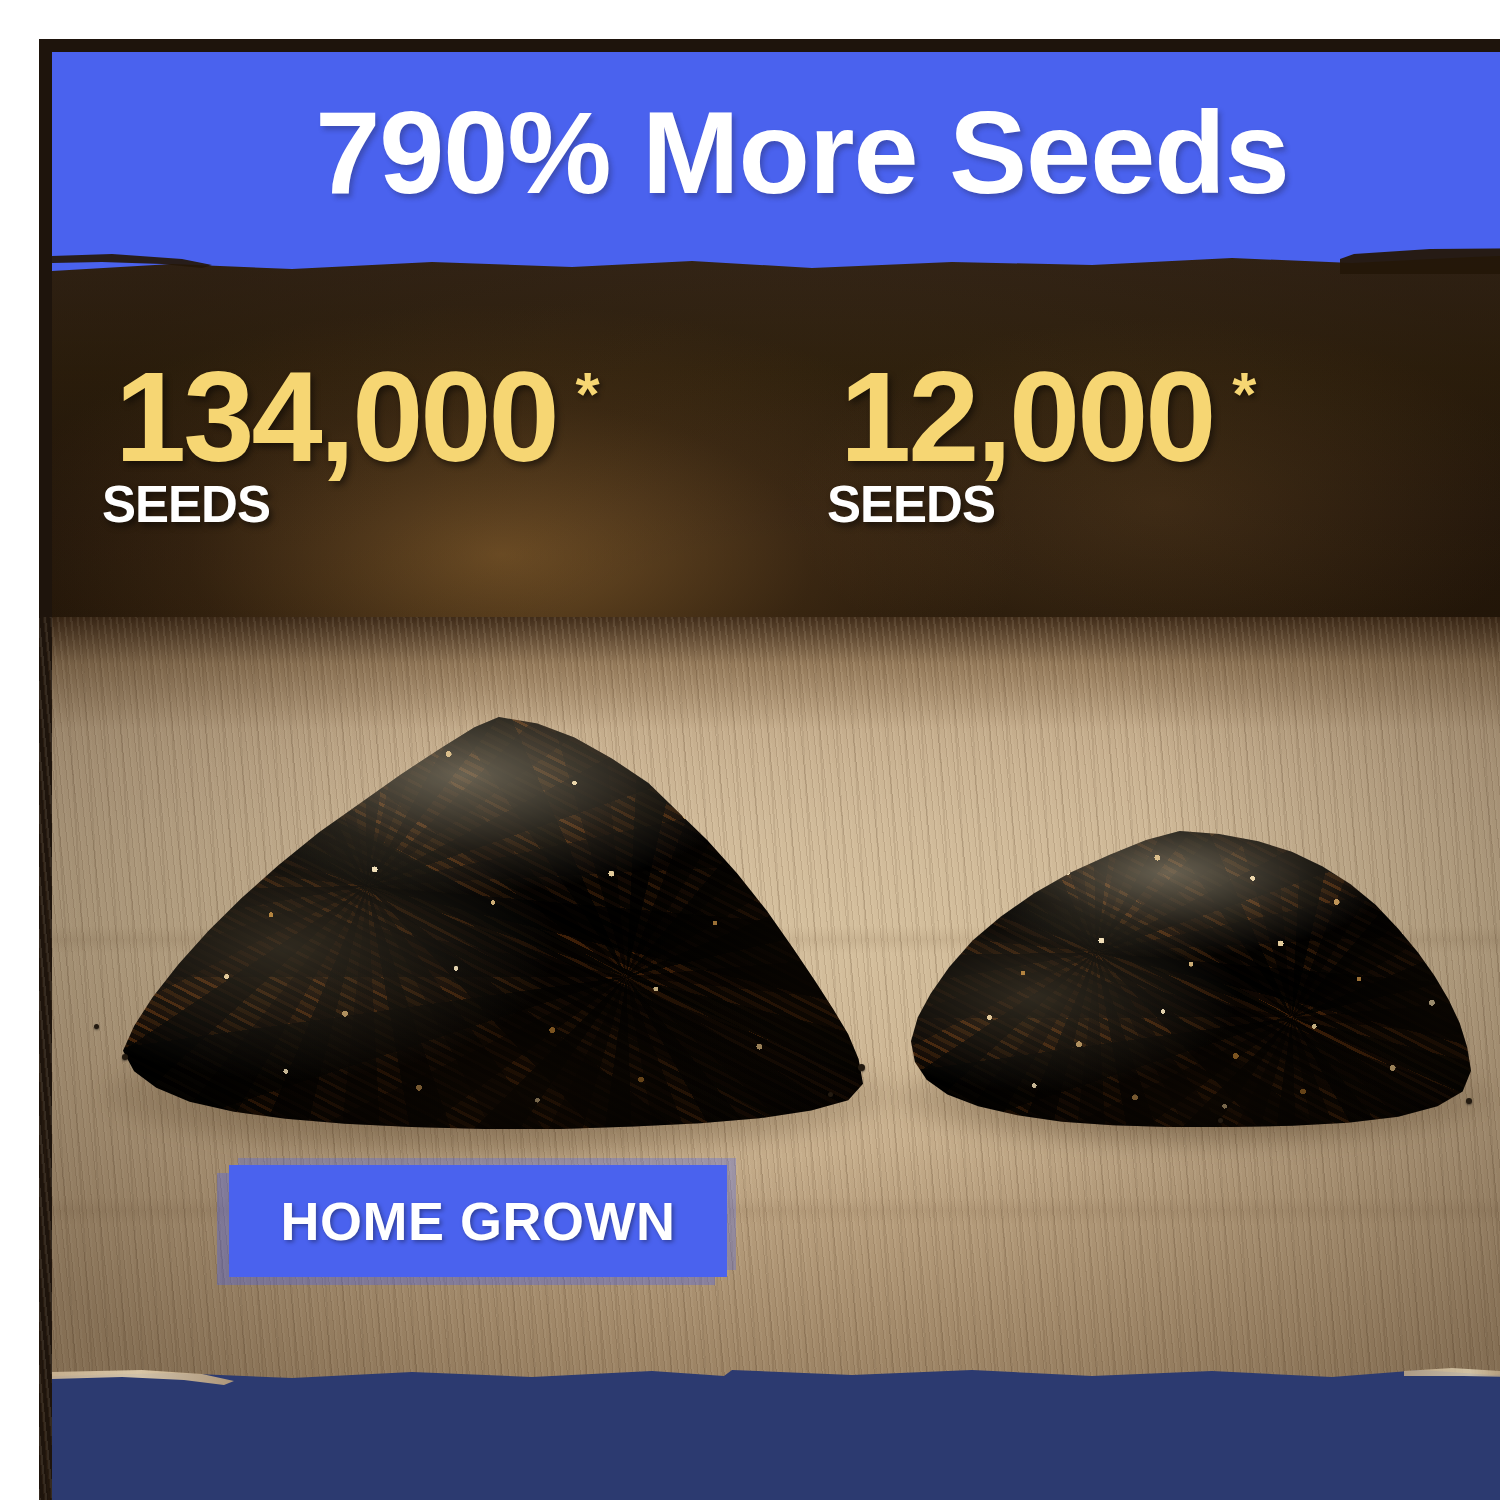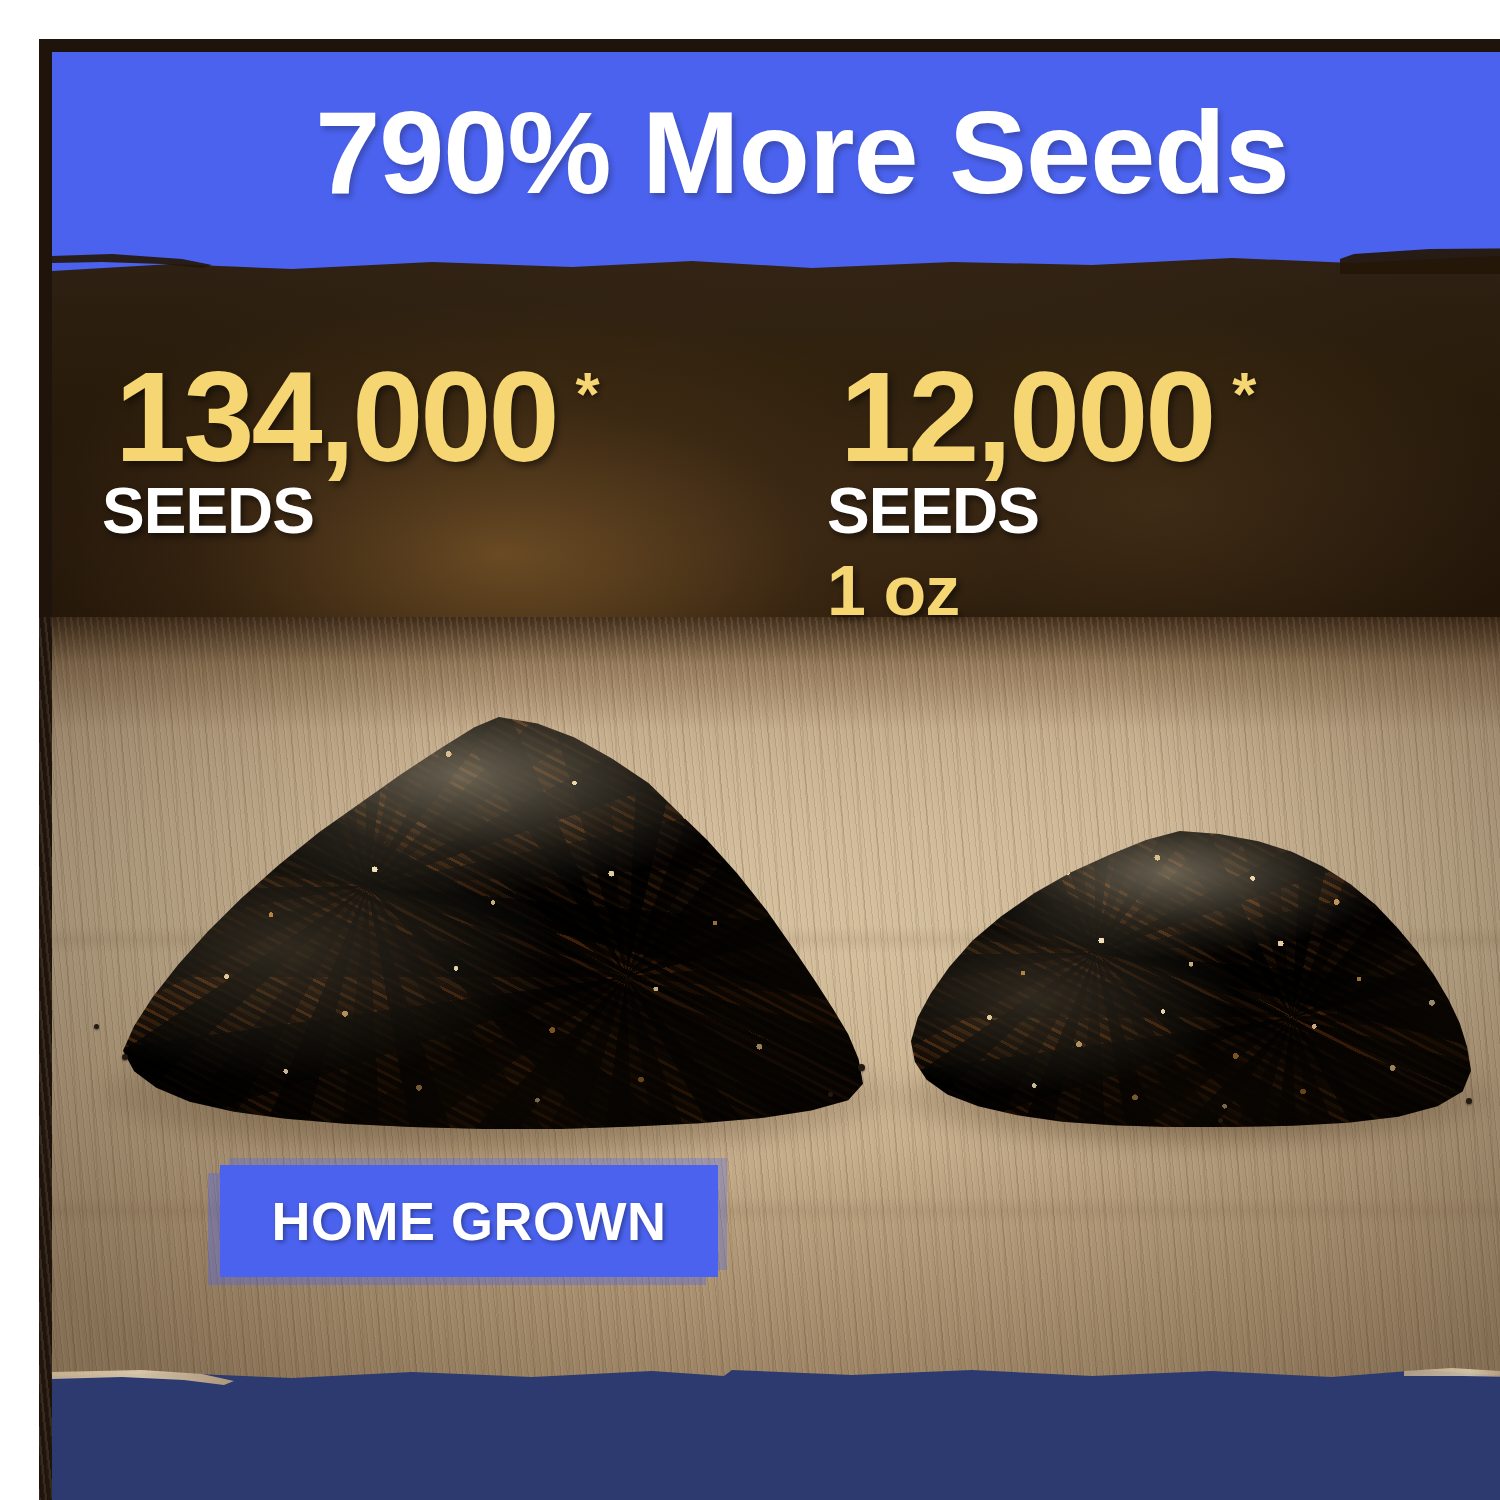--- a/index.html
+++ b/index.html
@@ -108,21 +108,21 @@
   }
   .stat-left .stat-number{ font-size:128px; }
   .stat-right .stat-number{ font-size:128px; }
   .stat-star{
     position:absolute; top:-6px; right:-40px;
     font-size:62px; font-weight:700; color:#f6d673; line-height:1;
     text-shadow:2px 3px 5px rgba(0,0,0,0.45);
   }
   .stat-seeds{
     display:block; margin-top:-12px;
-    color:#ffffff; font-weight:800; font-size:64px; line-height:1;
+    color:#ffffff; font-weight:800; font-size:51px; line-height:1;
     letter-spacing:-1px;
     text-shadow:3px 4px 6px rgba(0,0,0,0.50);
     font-family:"Liberation Sans", sans-serif;
   }
   .stat-oz{
     display:block; margin-top:6px;
     color:#f6d673; font-weight:800; font-size:70px; line-height:1;
     letter-spacing:-1px;
     text-shadow:3px 4px 6px rgba(0,0,0,0.45);
     font-family:"Liberation Sans", sans-serif;
@@ -219,21 +219,21 @@
     opacity:.30;
   }
   .badge{
     position:absolute; left:0; top:0; width:100%; height:100%;
     display:flex; align-items:center; justify-content:center;
     color:#fff; font-weight:800; line-height:1;
     letter-spacing:0.5px; white-space:nowrap;
     text-shadow:2px 2px 4px rgba(0,0,0,0.35);
     font-family:"Liberation Sans", sans-serif;
   }
-  #badge-home-wrap{ left:155px; top:1100px; width:498px; height:112px;border-radius:23px; }
+  #badge-home-wrap{ left:164px; top:1100px; width:498px; height:112px;border-radius:23px; }
   #badge-home-wrap .badge, #badge-home-wrap .badge-ghost, #badge-home-wrap .badge-ghost2{
     background:#4a62ee;
   }
   #badge-home-wrap .badge{ font-size:54px; }
   #badge-other-wrap{ left:852px; top:1098px; width:498px; height:112px; }
   #badge-other-wrap .badge, #badge-other-wrap .badge-ghost, #badge-other-wrap .badge-ghost2{
     background:#4b4541;
   }
   #badge-other-wrap .badge{ font-size:54px; }
 
@@ -292,21 +292,20 @@
       </span>
       <span class="stat-seeds">SEEDS</span>
     </div>
 
     <div class="stat stat-right">
       <span class="stat-number">
         <span>12,000</span>
         <span class="stat-star">*</span>
       </span>
       <span class="stat-seeds">SEEDS</span>
-      <span class="stat-oz">1 oz</span>
     </div>
 
   </div>
 
   <div class="pile" id="pile-home">
     <div class="pile-shadow"></div>
     <div class="pile-body"></div>
     <div class="pile-light"></div>
   </div>
   <div class="pile-spill" style="left:806px; top:1012px;"></div>

